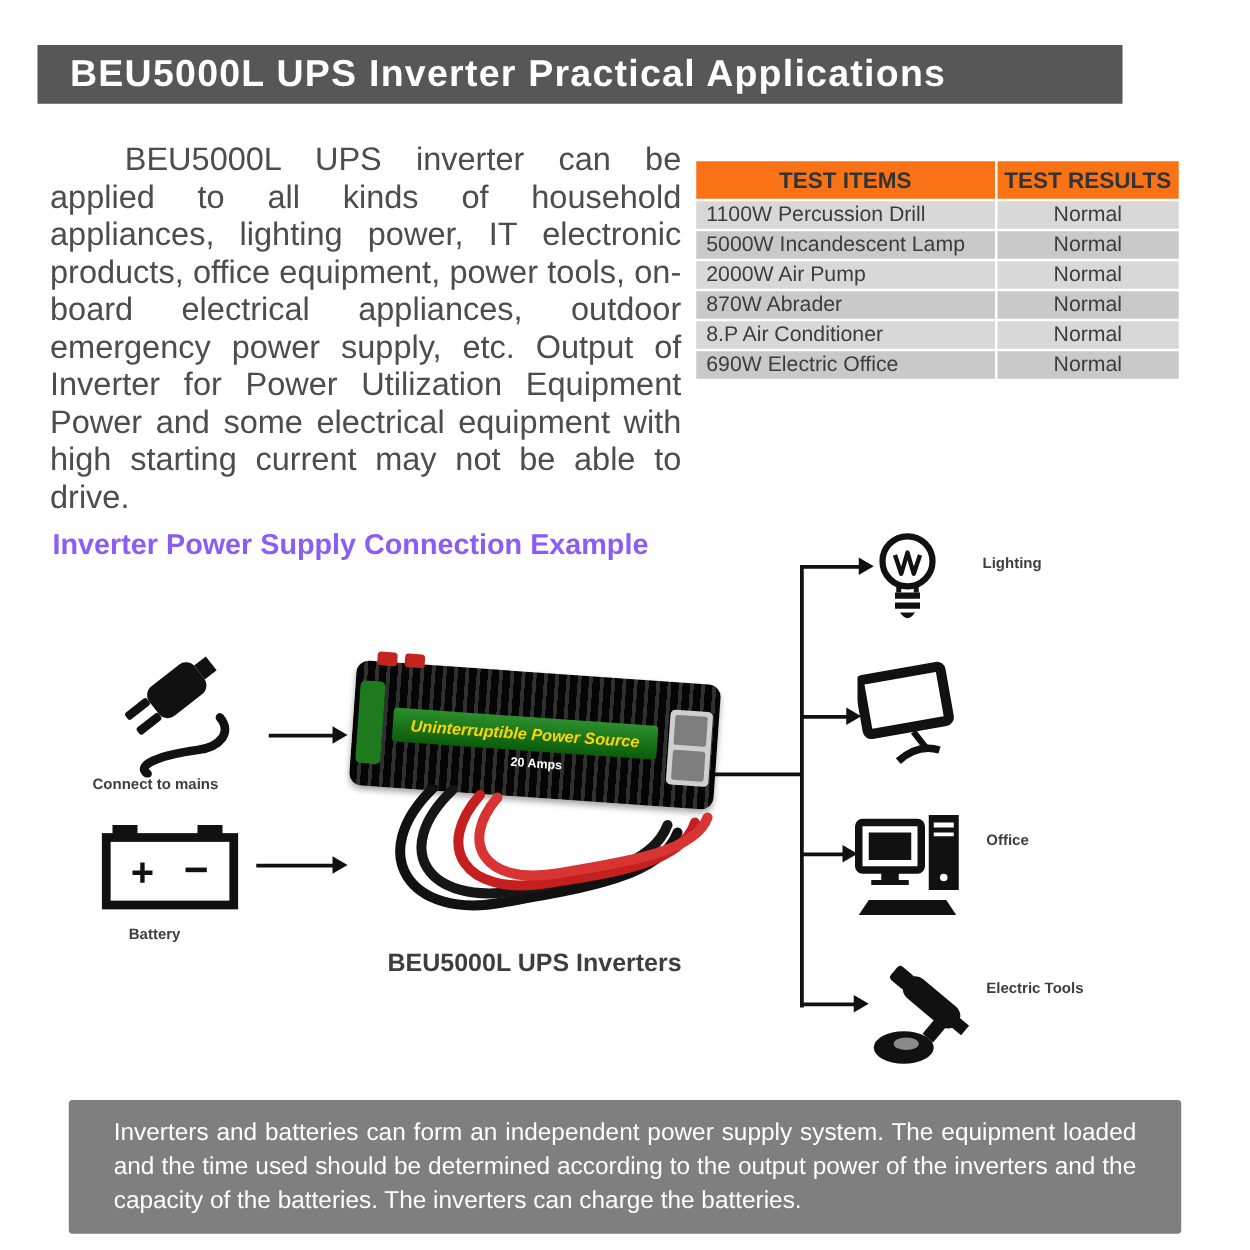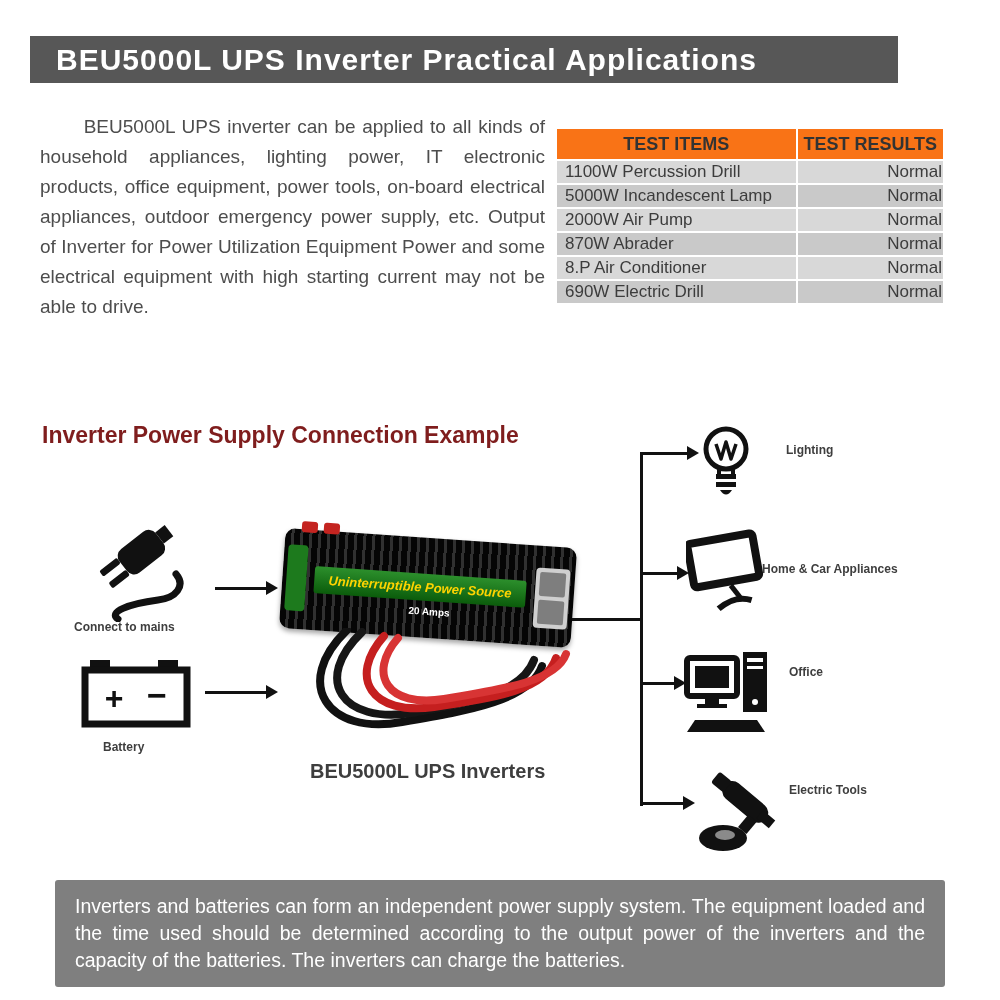--- a/index.html
+++ b/index.html
@@ -6,35 +6,35 @@
   .page{position:relative;width:1000px;height:1000px;background:#fff;overflow:hidden;
         font-family:"Liberation Sans",sans-serif;color:#3e3e3e;}
 
   
   .banner{position:absolute;left:30px;top:36px;width:868px;height:47px;background:#575757;
           display:flex;align-items:center;padding-left:26px;box-sizing:border-box;}
   .banner span{color:#fff;font-size:30px;font-weight:bold;letter-spacing:1px;white-space:nowrap;}
 
   
   .intro{position:absolute;left:40px;top:112px;width:505px;margin:0;
-         font-size:19px;line-height:30px;color:#4d4d4d;text-align:justify;text-indent:2.3em;}
+         font-size:26px;line-height:30px;color:#4d4d4d;text-align:justify;text-indent:2.3em;}
 
   
   .test-table{position:absolute;left:555px;top:127px;width:390px;border-collapse:collapse;table-layout:fixed;}
   .test-table th,.test-table td{border:2px solid #fff;box-sizing:border-box;}
   .test-table th{height:32px;background:#f97316;color:#333;font-size:18px;font-weight:bold;text-align:center;}
   .test-table td{height:18px;font-size:17px;color:#3c3c3c;}
   .test-table col.c1{width:62%;} .test-table col.c2{width:38%;}
   .test-table td.item{padding-left:8px;text-align:left;}
-  .test-table td.result{text-align:right;}
+  .test-table td.result{text-align:center;}
   .row-a td{background:#d8d8d8;}
   .row-b td{background:#c9c9c9;}
 
   
-  .section-heading{position:absolute;left:42px;top:422px;margin:0;font-size:23px;font-weight:bold;color:#7f1d1d;}
+  .section-heading{position:absolute;left:42px;top:422px;margin:0;font-size:23px;font-weight:bold;color:#8b5cf6;}
 
   
   .label{position:absolute;font-size:12px;font-weight:bold;color:#3e3e3e;white-space:nowrap;}
 
   
   .arrow{position:absolute;height:3px;background:#111;}
   .arrow::after{content:'';position:absolute;right:-11px;top:-6px;width:0;height:0;
                 border-left:12px solid #111;border-top:7px solid transparent;border-bottom:7px solid transparent;}
   .vline{position:absolute;left:640px;top:452px;width:3px;height:354px;background:#111;}
   .hconn{position:absolute;left:572px;top:618px;width:68px;height:3px;background:#111;}
@@ -54,21 +54,21 @@
             display:flex;align-items:center;justify-content:center;}
   .inv-band span{color:#ffd400;font-size:13px;font-weight:bold;font-style:italic;white-space:nowrap;}
   .inv-badge{position:absolute;left:128px;top:68px;color:#fff;font-size:10px;font-weight:bold;}
   .inv-outlets{position:absolute;right:5px;top:22px;width:34px;height:60px;background:#cfcfcf;border-radius:4px;
                display:grid;grid-template-rows:1fr 1fr;gap:4px;padding:4px;box-sizing:border-box;}
   .inv-outlets i{display:block;background:#7e7e7e;border-radius:2px;}
   .inv-cables{position:absolute;left:292px;top:628px;}
 
   
   .footer{position:absolute;left:55px;top:880px;width:890px;box-sizing:border-box;background:#7f7f7f;
-          border-radius:3px;padding:13px 20px;color:#fff;font-size:19.5px;line-height:27px;text-align:justify;}
+          border-radius:3px;padding:13px 36px;color:#fff;font-size:19.5px;line-height:27px;text-align:justify;}
 </style>
 </head>
 <body>
 
 <div class="page">
 
   <div class="banner">
     <span>BEU5000L UPS Inverter Practical Applications</span>
   </div>
 
@@ -100,21 +100,21 @@
       </tr>
       <tr class="row-b">
         <td class="item">870W Abrader</td>
         <td class="result">Normal</td>
       </tr>
       <tr class="row-a">
         <td class="item">8.P Air Conditioner</td>
         <td class="result">Normal</td>
       </tr>
       <tr class="row-b">
-        <td class="item">690W Electric Drill</td>
+        <td class="item">690W Electric Office</td>
         <td class="result">Normal</td>
       </tr>
     </tbody>
   </table>
 
   <h2 class="section-heading">Inverter Power Supply Connection Example</h2>
 
   <div class="icon" style="left:88px;top:522px;">
     <svg width="115" height="100" viewBox="0 0 115 100">
       <g transform="rotate(-38 52 30)">
@@ -187,21 +187,20 @@
 
   <div class="icon" style="left:686px;top:528px;">
     <svg width="80" height="90" viewBox="0 0 80 90">
       <g transform="rotate(-10 40 42)">
         <rect x="6" y="10" width="66" height="44" rx="3" fill="none" stroke="#111" stroke-width="8"></rect>
         <path d="M42 58 l8 15" stroke="#111" stroke-width="5"></path>
         <path d="M26 79 q 18 -11 34 -3" stroke="#111" stroke-width="6" fill="none"></path>
       </g>
     </svg>
   </div>
-  <div class="label" style="left:762px;top:562px;">Home &amp; Car Appliances</div>
 
   <div class="icon" style="left:683px;top:648px;">
     <svg width="95" height="92" viewBox="0 0 95 92">
       <rect x="60" y="4" width="24" height="60" fill="#111"></rect>
       <rect x="64" y="10" width="16" height="4" fill="#fff"></rect>
       <rect x="64" y="18" width="16" height="3" fill="#fff"></rect>
       <circle cx="72" cy="54" r="3" fill="#fff"></circle>
       <rect x="4" y="10" width="50" height="38" rx="3" fill="none" stroke="#111" stroke-width="6"></rect>
       <rect x="12" y="18" width="34" height="22" fill="#111"></rect>
       <rect x="22" y="50" width="14" height="6" fill="#111"></rect>

